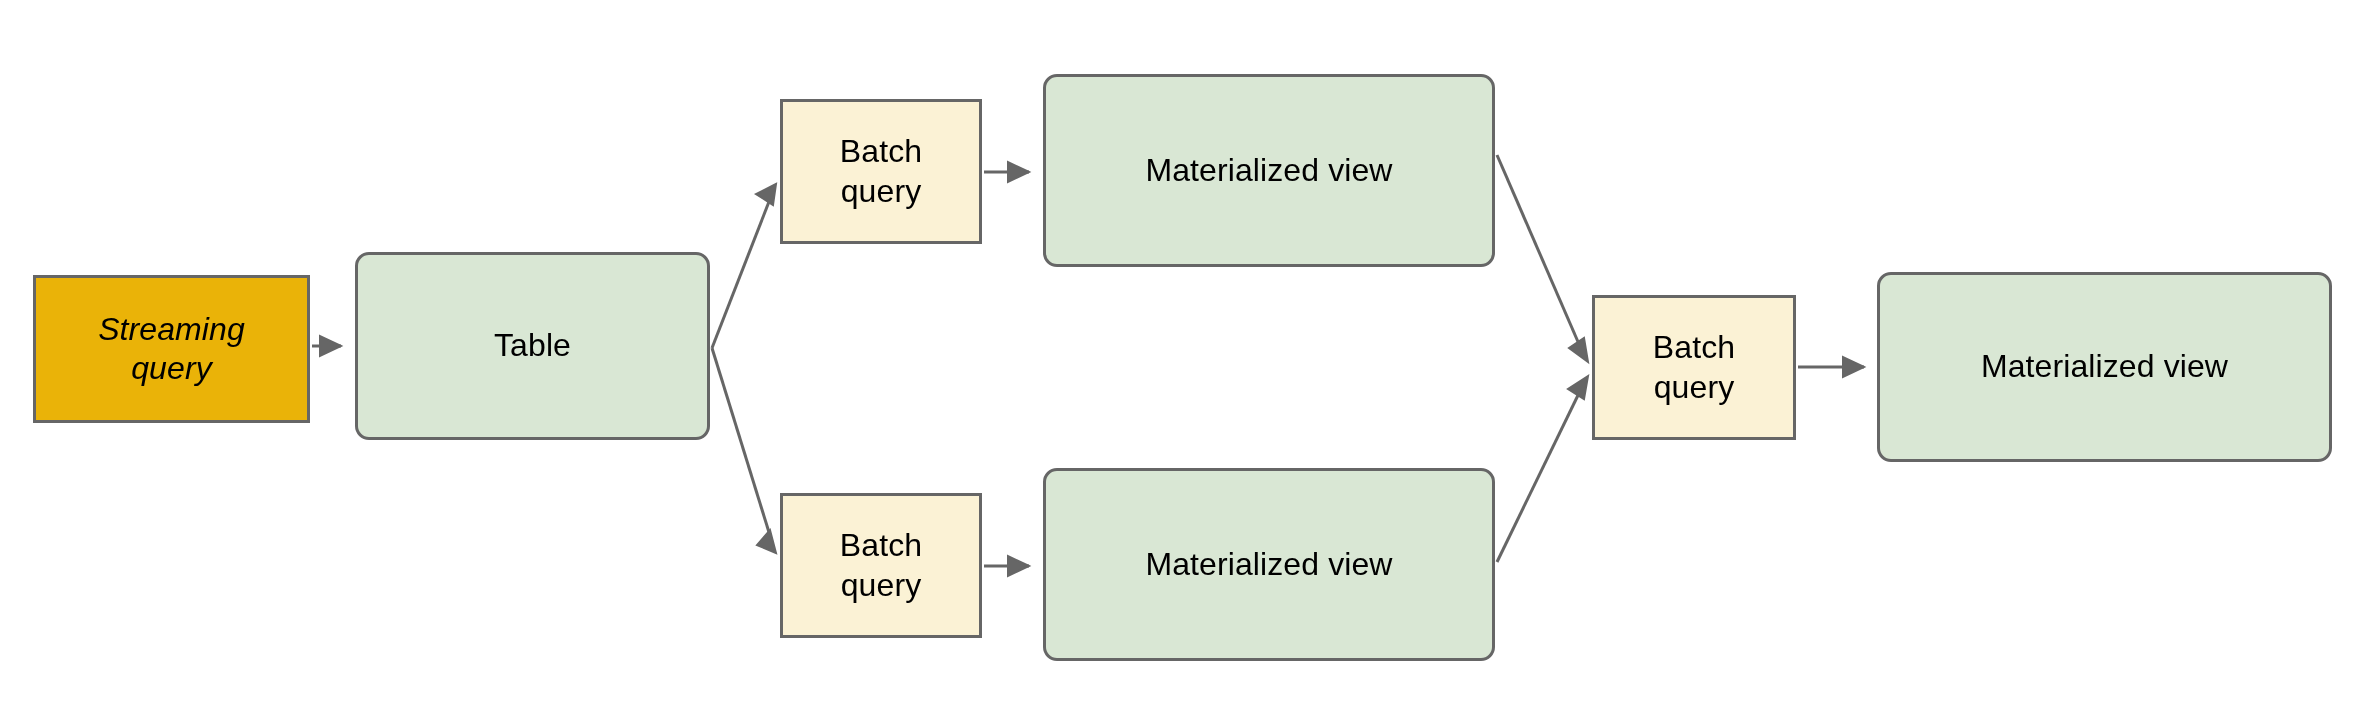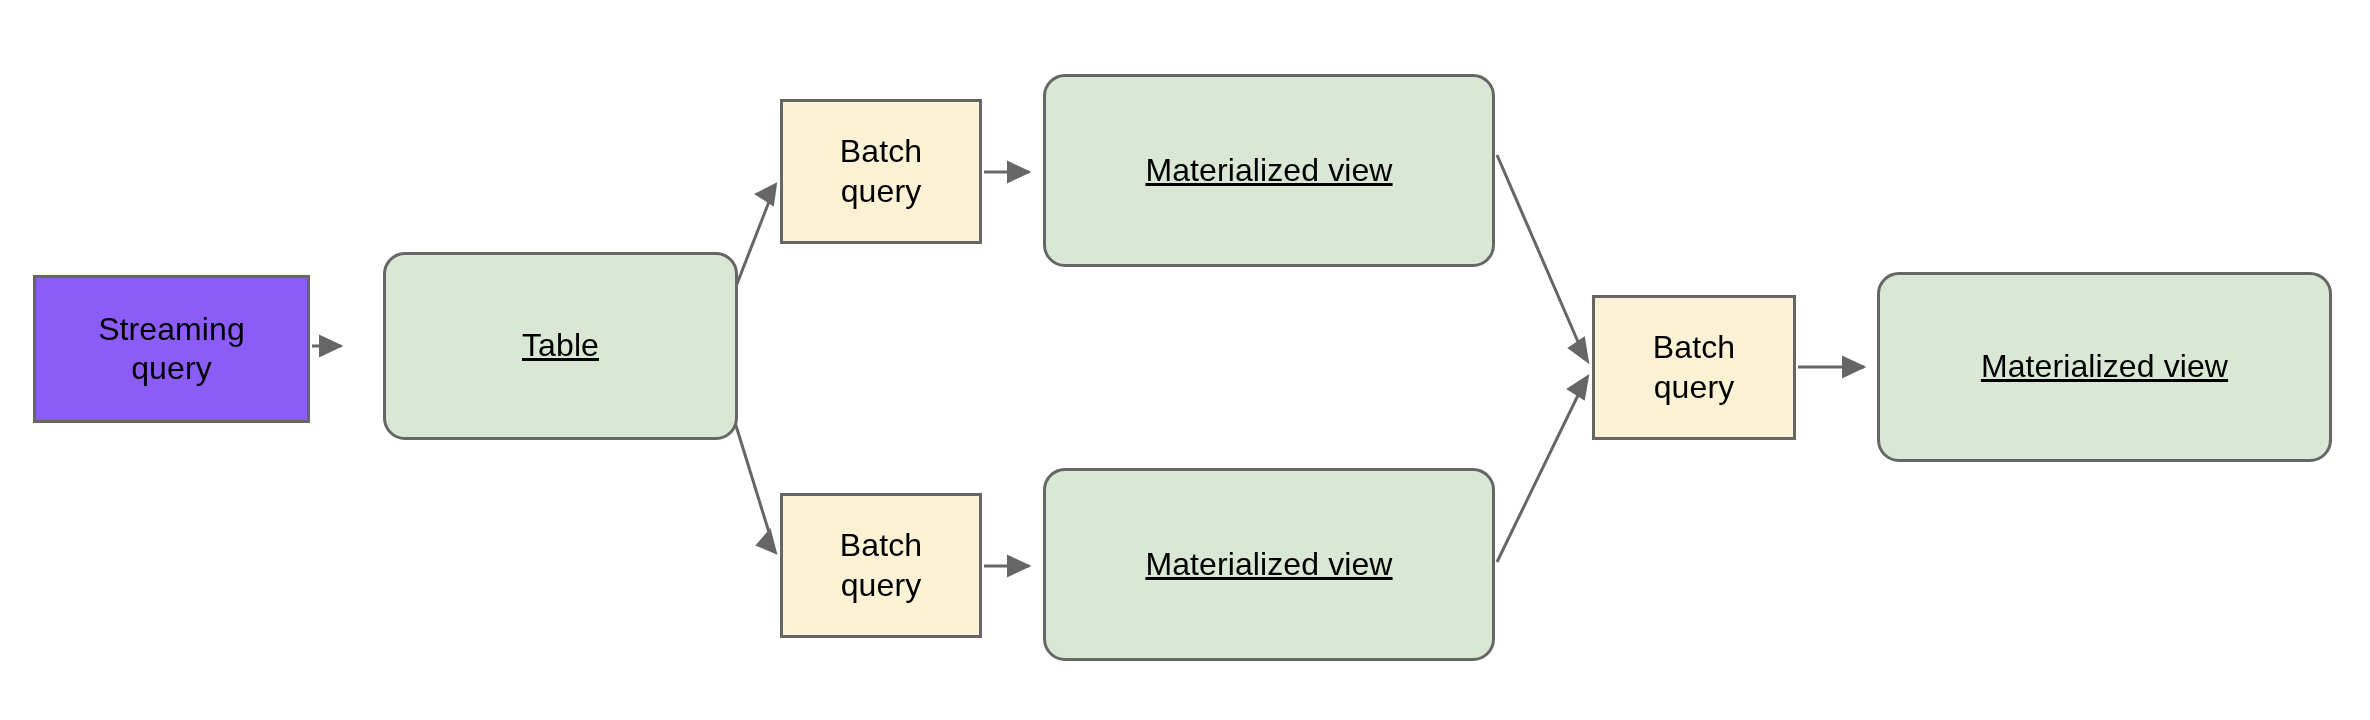--- a/index.html
+++ b/index.html
@@ -46,22 +46,21 @@
   }
   .node.process {
     background: #fbf2d5;
     border-color: #666666;
     border-radius: 0;
     justify-content: center;
   }
   .node.store {
     background: #d9e7d4;
     border-color: #666666;
-    border-radius: 22px;
-    text-decoration: underline;
+    border-radius: 14px;
   }
   .node-label {
     display: block;
     padding: 0 6px;
   }
 </style>
 </head>
 <body style="background: rgb(255, 255, 255);">
 
 <div id="diagram-canvas">
@@ -95,23 +94,23 @@
         <path d="M 1497 562 L 1582 387" fill="none" stroke="#666666" stroke-width="3" stroke-linecap="butt"></path>
         <path d="M 1588 376 L 1584 399 L 1568 389 Z" fill="#666666" stroke="#666666" stroke-width="2" stroke-linejoin="miter"></path>
       </g>
       <g>
         <path d="M 1798 367 L 1864 367" fill="none" stroke="#666666" stroke-width="3" stroke-linecap="butt"></path>
         <path d="M 1864 367 L 1843 357 L 1843 377 Z" fill="#666666" stroke="#666666" stroke-width="2" stroke-linejoin="miter"></path>
       </g>
     </svg>
 
   <div id="node-layer">
-      <div class="node process" style="left: 33px; top: 275px; width: 277px; height: 148px; background: #8b5cf6; border-color: rgb(102, 102, 102); color: rgb(0, 0, 0);"><span class="node-label">Streaming
+      <div class="node process" style="left: 33px; top: 275px; width: 277px; height: 148px; background: #eab308; border-color: rgb(102, 102, 102); color: rgb(0, 0, 0); font-style: italic;"><span class="node-label">Streaming
 query</span></div>
-      <div class="node store" style="left: 355px; top: 252px; width: 355px; height: 188px; background: rgb(217, 231, 212); border-color: rgb(102, 102, 102); color: rgb(0, 0, 0); margin-left: 28px;"><span class="node-label">Table</span></div>
+      <div class="node store" style="left: 355px; top: 252px; width: 355px; height: 188px; background: rgb(217, 231, 212); border-color: rgb(102, 102, 102); color: rgb(0, 0, 0);"><span class="node-label">Table</span></div>
       <div class="node process" style="left: 780px; top: 99px; width: 202px; height: 145px; background: rgb(251, 242, 213); border-color: rgb(102, 102, 102); color: rgb(0, 0, 0);"><span class="node-label">Batch
 query</span></div>
       <div class="node process" style="left: 780px; top: 493px; width: 202px; height: 145px; background: rgb(251, 242, 213); border-color: rgb(102, 102, 102); color: rgb(0, 0, 0);"><span class="node-label">Batch
 query</span></div>
       <div class="node store" style="left: 1043px; top: 74px; width: 452px; height: 193px; background: rgb(217, 231, 212); border-color: rgb(102, 102, 102); color: rgb(0, 0, 0);"><span class="node-label">Materialized view</span></div>
       <div class="node store" style="left: 1043px; top: 468px; width: 452px; height: 193px; background: rgb(217, 231, 212); border-color: rgb(102, 102, 102); color: rgb(0, 0, 0);"><span class="node-label">Materialized view</span></div>
       <div class="node process" style="left: 1592px; top: 295px; width: 204px; height: 145px; background: rgb(251, 242, 213); border-color: rgb(102, 102, 102); color: rgb(0, 0, 0);"><span class="node-label">Batch
 query</span></div>
       <div class="node store" style="left: 1877px; top: 272px; width: 455px; height: 190px; background: rgb(217, 231, 212); border-color: rgb(102, 102, 102); color: rgb(0, 0, 0);"><span class="node-label">Materialized view</span></div>
     </div>

